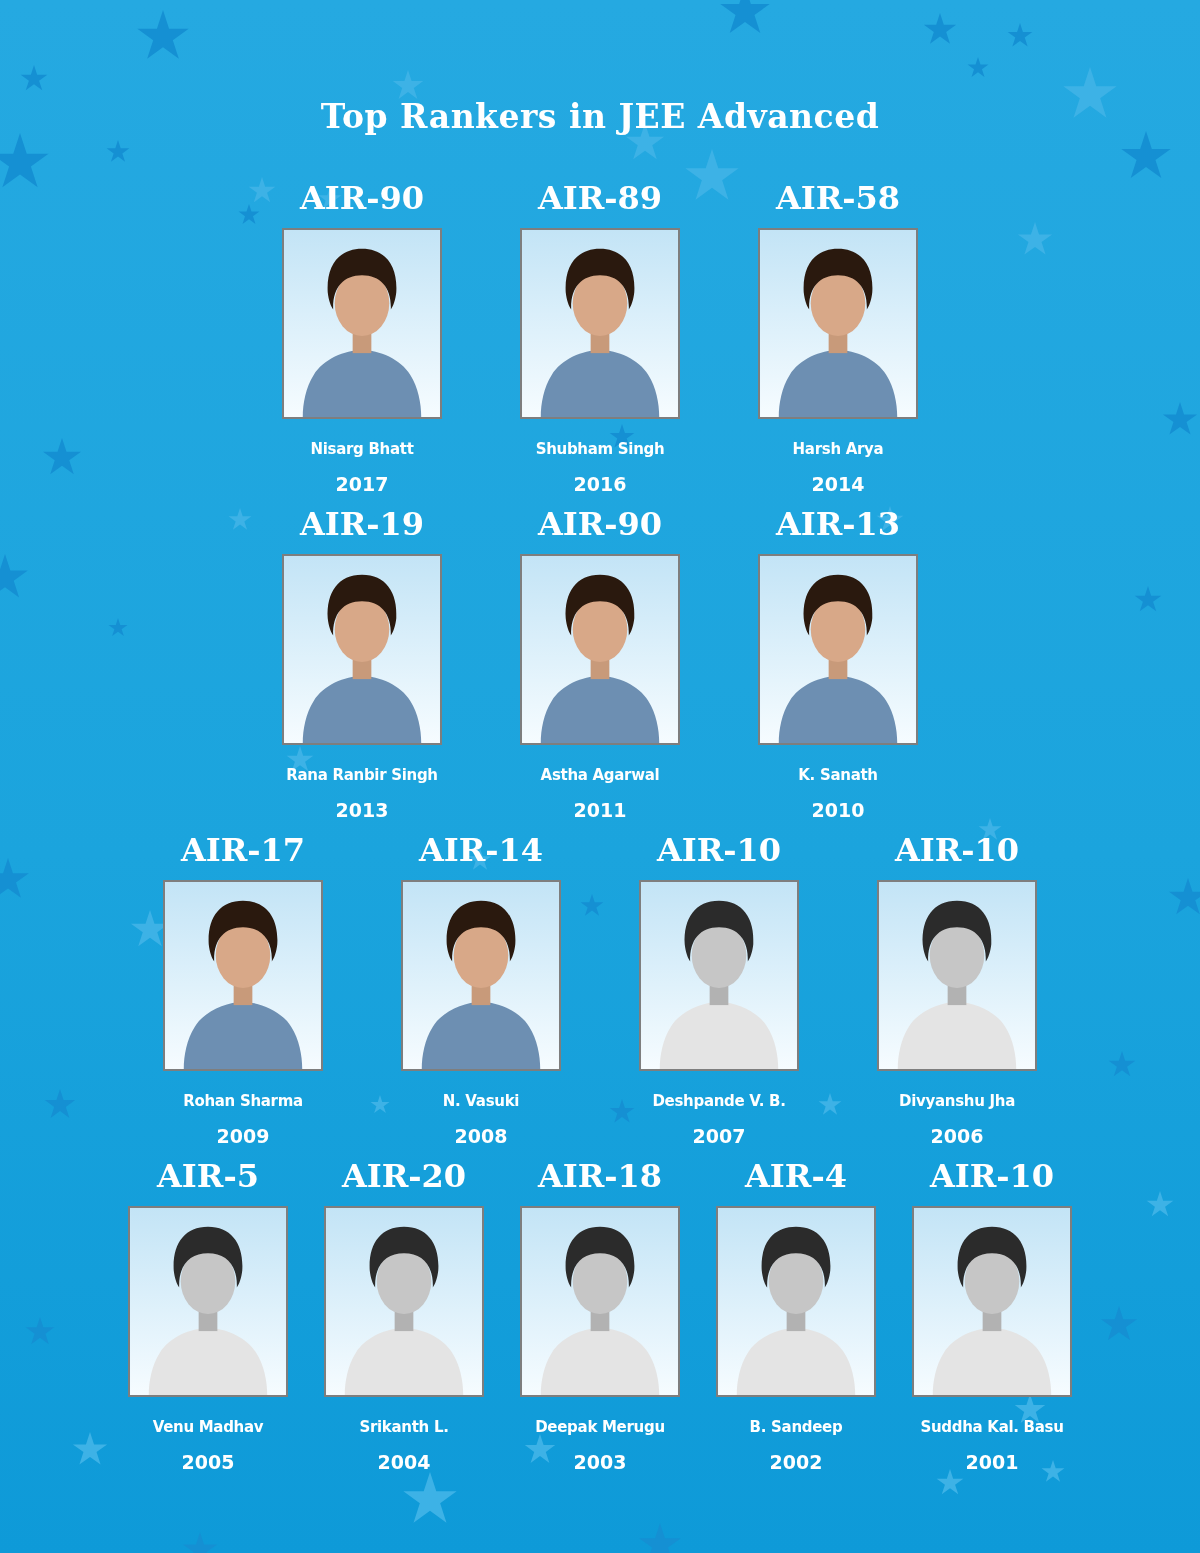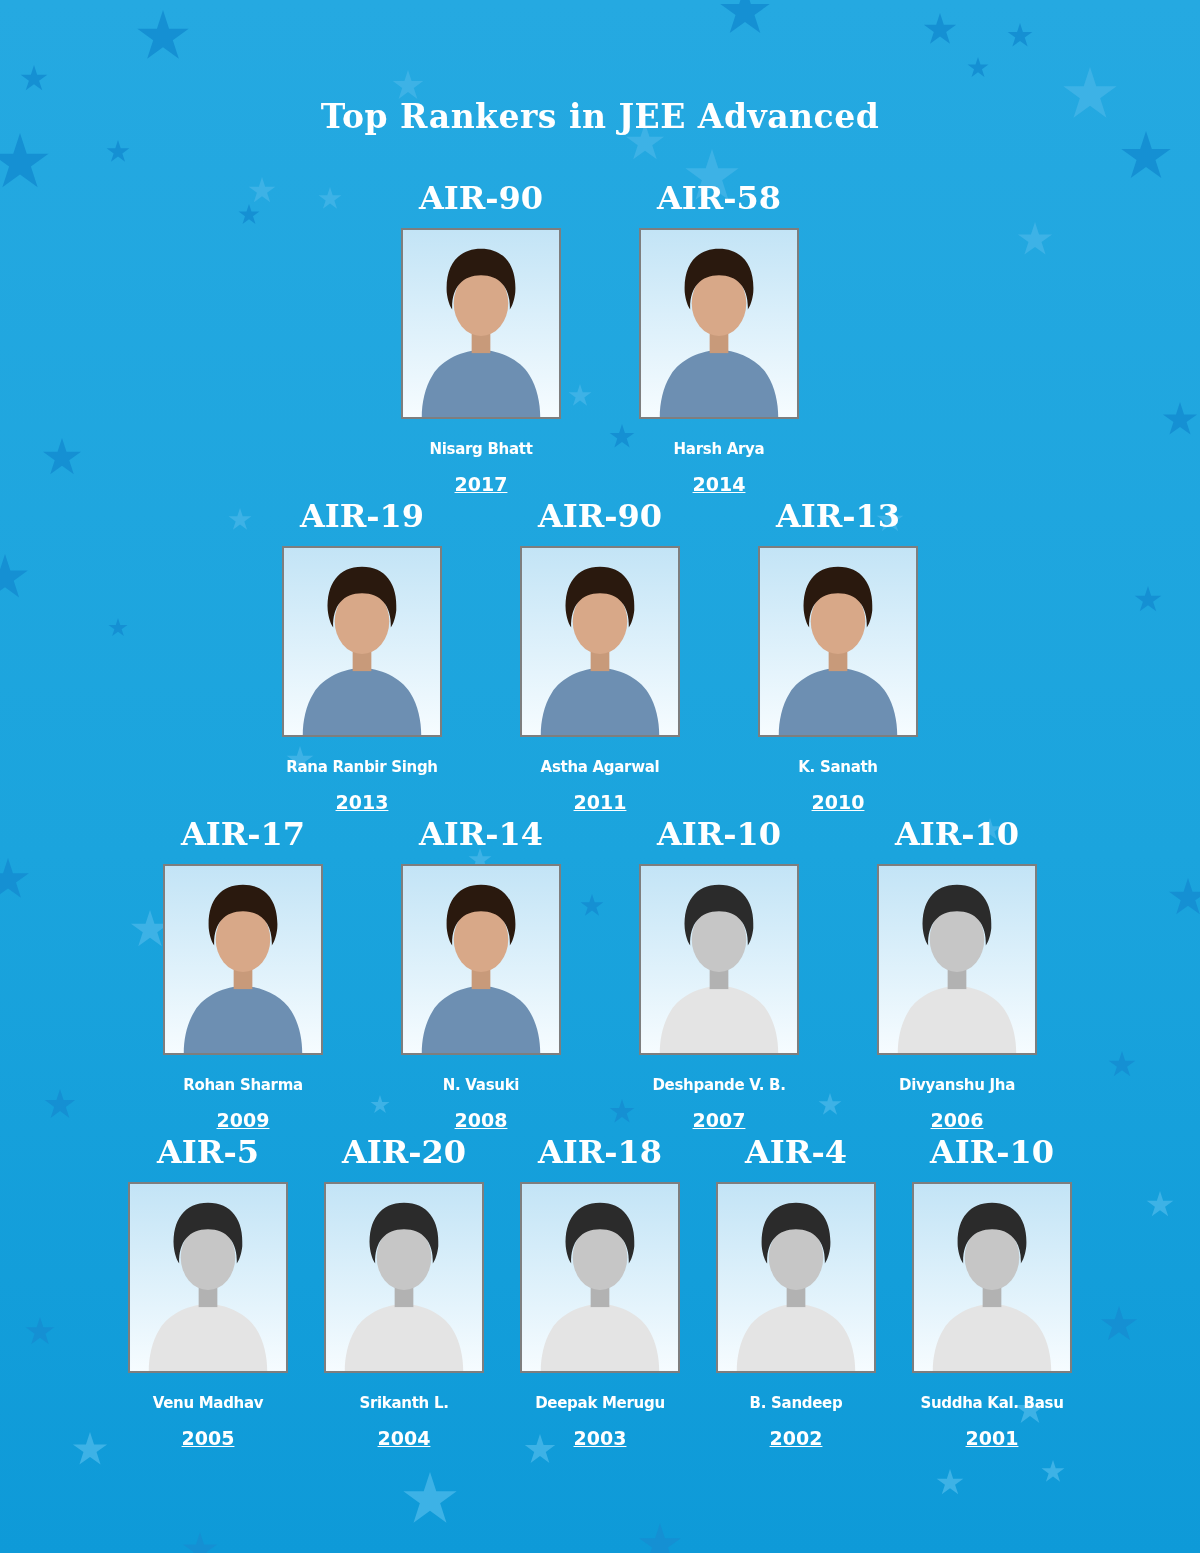--- a/index.html
+++ b/index.html
@@ -11,41 +11,41 @@
   }
   .stars{position:absolute;left:0;top:0;width:1200px;height:1553px;pointer-events:none;}
   .sd{fill:var(--star-dark,#1590d3);}
   .sl{fill:var(--star-light,#3db2e6);}
   .content{position:relative;width:100%;height:100%;}
   .poster-title{
     padding-top:84px;text-align:center;color:var(--text,#ffffff);
     font-family:"DejaVu Serif","Liberation Serif",serif;font-weight:bold;
     font-size:33px;line-height:66px;letter-spacing:0.5px;
   }
-  .row{display:flex;justify-content:center;gap:78px;}
+  .row{display:flex;justify-content:center;gap:78px;margin-top:8px;}
   .row.first{margin-top:28px;}
   .row.five{gap:36px;}
   .card{width:160px;display:flex;flex-direction:column;align-items:center;flex:0 0 auto;gap:8px;}
   .rank{
     font-family:"DejaVu Serif","Liberation Serif",serif;font-weight:bold;
     font-size:32px;line-height:40px;color:var(--text,#ffffff);white-space:nowrap;
   }
   .photo{
     width:156px;height:187px;margin-top:2px;
     border:2px solid var(--photo-border,#7e7e7e);
     box-sizing:content-box;background:#dceefb;
     --hair:#2a190e;--face:#d8a888;--neck:#c89a7a;--shirt:#6d8fb2;
   }
   .photo.bw{--hair:#2b2b2b;--face:#c6c6c6;--neck:#b2b2b2;--shirt:#e4e4e4;}
   .photo svg{display:block;width:100%;height:100%;}
   .name{
     margin-top:8px;font-size:15px;font-weight:bold;line-height:28px;
     color:var(--text,#ffffff);white-space:nowrap;letter-spacing:-0.3px;
   }
-  .year{margin-top:1px;font-size:19px;font-weight:bold;line-height:24px;color:var(--text,#ffffff);text-decoration:underline;}
+  .year{margin-top:1px;font-size:19px;font-weight:bold;line-height:24px;color:var(--text,#ffffff);}
 </style>
 </head>
 <body>
 
 <svg width="0" height="0" style="position:absolute" aria-hidden="true">
   <defs>
     <path id="star" d="M0,-1 L0.2245,-0.309 L0.9511,-0.309 L0.3633,0.118 L0.5878,0.809 L0,0.382 L-0.5878,0.809 L-0.3633,0.118 L-0.9511,-0.309 L-0.2245,-0.309 Z"></path>
     <linearGradient id="photoGrad" x1="0" y1="0" x2="0" y2="1">
       <stop offset="0" stop-color="#c3e4f6"></stop>
       <stop offset="1" stop-color="#f6fcff"></stop>
@@ -128,20 +128,30 @@
       <div class="rank">AIR-90</div>
       <div class="photo color">
         <svg viewBox="0 0 100 120">
             <use href="#person"></use>
           </svg>
       </div>
       <div class="name">Nisarg Bhatt</div>
       <div class="year">2017</div>
     </div>
     <div class="card">
+      <div class="rank">AIR-89</div>
+      <div class="photo color">
+        <svg viewBox="0 0 100 120">
+            <use href="#person"></use>
+          </svg>
+      </div>
+      <div class="name">Shubham Singh</div>
+      <div class="year">2016</div>
+    </div>
+    <div class="card">
       <div class="rank">AIR-58</div>
       <div class="photo color">
         <svg viewBox="0 0 100 120">
             <use href="#person"></use>
           </svg>
       </div>
       <div class="name">Harsh Arya</div>
       <div class="year">2014</div>
     </div>
   </div>

